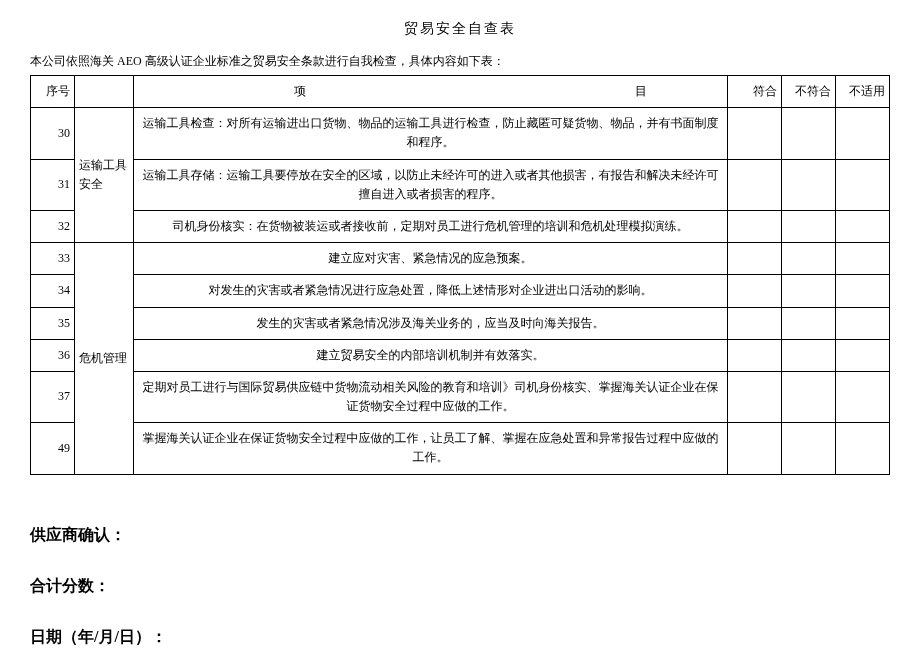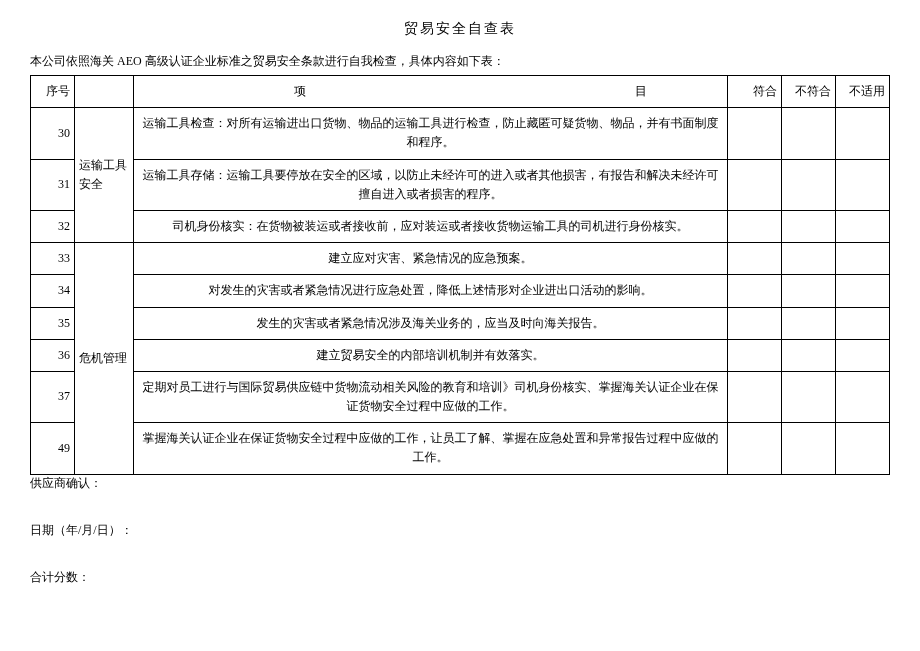--- a/index.html
+++ b/index.html
@@ -43,21 +43,23 @@
     .col-cat { width: 50px; text-align: left; }
     .col-item { text-align: center; padding-left: 6px; padding-right: 6px; }
     .col-check { width: 45px; text-align: right; }
     .header-item {
       text-align: justify;
       text-align-last: justify;
       padding-left: 160px;
       padding-right: 80px;
     }
     .footer-block {
-      font-size: 12px;
+      margin-top: 50px;
+      font-size: 16px;
+      font-weight: bold;
     }
     .footer-line {
       margin-bottom: 30px;
     }
   </style>
 </head>
 <body>
 
 <div class="title">贸易安全自查表</div>
 <div class="intro">本公司依照海关 AEO 高级认证企业标准之贸易安全条款进行自我检查，具体内容如下表：</div>
@@ -84,21 +86,21 @@
     </tr>
     <tr>
       <td class="col-seq">31</td>
       <td class="col-item">运输工具存储：运输工具要停放在安全的区域，以防止未经许可的进入或者其他损害，有报告和解决未经许可擅自进入或者损害的程序。</td>
       <td class="col-check"></td>
       <td class="col-check"></td>
       <td class="col-check"></td>
     </tr>
     <tr>
       <td class="col-seq">32</td>
-      <td class="col-item">司机身份核实：在货物被装运或者接收前，应对装运或者接收货物运输工具的司机进行身份核实。</td>
+      <td class="col-item">司机身份核实：在货物被装运或者接收前，定期对员工进行危机管理的培训和危机处理模拟演练。</td>
       <td class="col-check"></td>
       <td class="col-check"></td>
       <td class="col-check"></td>
     </tr>
     <tr>
       <td class="col-seq">33</td>
       <td class="col-cat" rowspan="6">危机管理</td>
       <td class="col-item">建立应对灾害、紧急情况的应急预案。</td>
       <td class="col-check"></td>
       <td class="col-check"></td>
@@ -137,15 +139,15 @@
       <td class="col-item">掌握海关认证企业在保证货物安全过程中应做的工作，让员工了解、掌握在应急处置和异常报告过程中应做的工作。</td>
       <td class="col-check"></td>
       <td class="col-check"></td>
       <td class="col-check"></td>
     </tr>
   </tbody>
 </table>
 
 <div class="footer-block">
   <div class="footer-line">供应商确认：</div>
+  <div class="footer-line">合计分数：</div>
   <div class="footer-line">日期（年/月/日）：</div>
-  <div class="footer-line">合计分数：</div>
 </div>
 
 </body></html>

